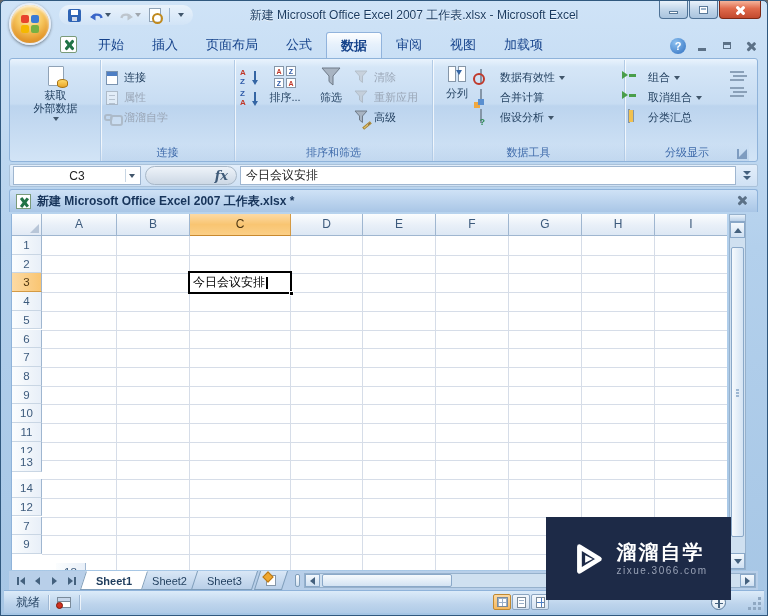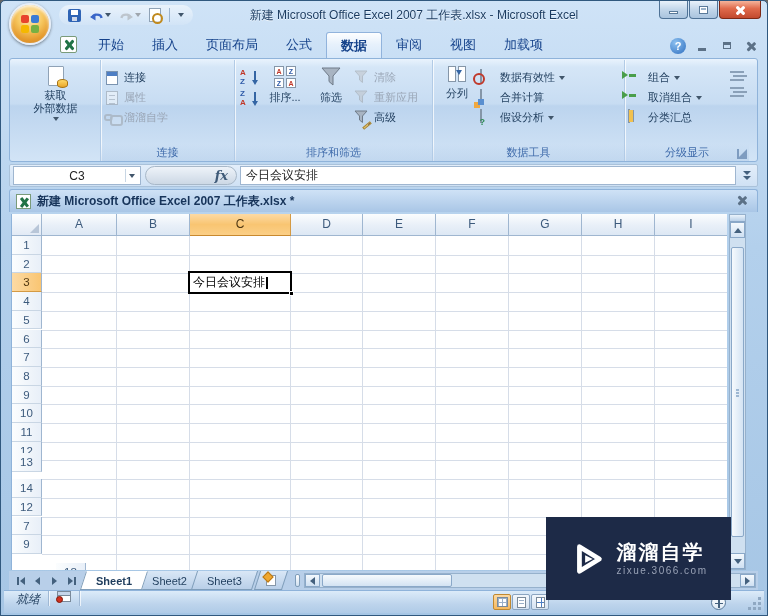--- a/index.html
+++ b/index.html
@@ -199,21 +199,21 @@
   .instab::before{content:"";position:absolute;inset:0;transform:skewX(-18deg);border:1px solid #7f9db9;border-top:none;background:linear-gradient(#d9e7f6,#b9cfe8);}
   .i-newsheet{position:relative;width:10px;height:11px;background:#fff;border:1px solid #8596a8;z-index:1;}
   .i-newsheet::after{content:"";position:absolute;left:-3px;top:-3px;width:6px;height:6px;background:#f0a830;transform:rotate(45deg);border:1px solid #b87818;}
   .tabsplit{width:5px;height:13px;align-self:center;margin:0 4px 0 10px;background:linear-gradient(#fff,#cfe0f0);border:1px solid #7f9db9;border-radius:2px;}
   .hscroll{flex:1;position:relative;background:#cfe0f0;border:1px solid #96b1cc;align-self:center;height:15px;margin-right:2px;display:flex;align-items:center;}
   .hbtn{width:15px;height:13px;background:linear-gradient(#f4f9fd,#cfe0f2);border:1px solid #8aa8c8;display:flex;align-items:center;justify-content:center;flex:0 0 auto;}
   #hthumb{position:absolute;left:17px;width:130px;top:0;bottom:0;border:1px solid #8aa8c8;border-radius:2px;background:linear-gradient(#f6fafd,#d3e3f3);}
 
   
   #statusbar{position:absolute;left:3px;right:3px;top:589px;height:23px;background:linear-gradient(#dcebf9,#bdd4ec 60%,#b0cbe7);
-      border-top:1px solid #8fb3da;display:flex;align-items:flex-start;font-style:italic;}
+      border-top:1px solid #8fb3da;display:flex;align-items:center;}
   .readytxt{margin-left:12px;font-size:12px;color:#1e3c5c;}
   .sbsep{width:1px;height:15px;background:#9fb8d4;margin:0 8px;box-shadow:1px 0 0 rgba(255,255,255,.7);}
   .i-macro{position:relative;width:14px;height:11px;background:#fff;border:1px solid #7a8a9a;}
   .i-macro::before{content:"";position:absolute;left:0;right:0;top:0;height:3px;background:#c6d6ea;border-bottom:1px solid #7a8a9a;}
   .i-macro::after{content:"";position:absolute;left:-2px;bottom:-2px;width:5px;height:5px;border-radius:50%;background:#d03020;border:1px solid #801808;}
   .viewgrp{position:absolute;left:489px;top:3px;display:flex;gap:1px;}
   .vbtn{width:18px;height:16px;border:1px solid #8aa4c0;border-radius:2px;background:linear-gradient(#f2f7fc,#d4e2f1);display:flex;align-items:center;justify-content:center;}
   .vbtn.act{background:linear-gradient(#fcd9a2,#f6b95e);border-color:#c08830;}
   .i-grid9{width:11px;height:10px;border:1px solid #7a8a9a;background-image:linear-gradient(#9bb0c8 1px,transparent 1px),linear-gradient(90deg,#9bb0c8 1px,transparent 1px);background-size:4px 4px;background-color:#fff;}
   .i-pageview{width:9px;height:11px;border:1px solid #7a8a9a;background:#fff;position:relative;}

